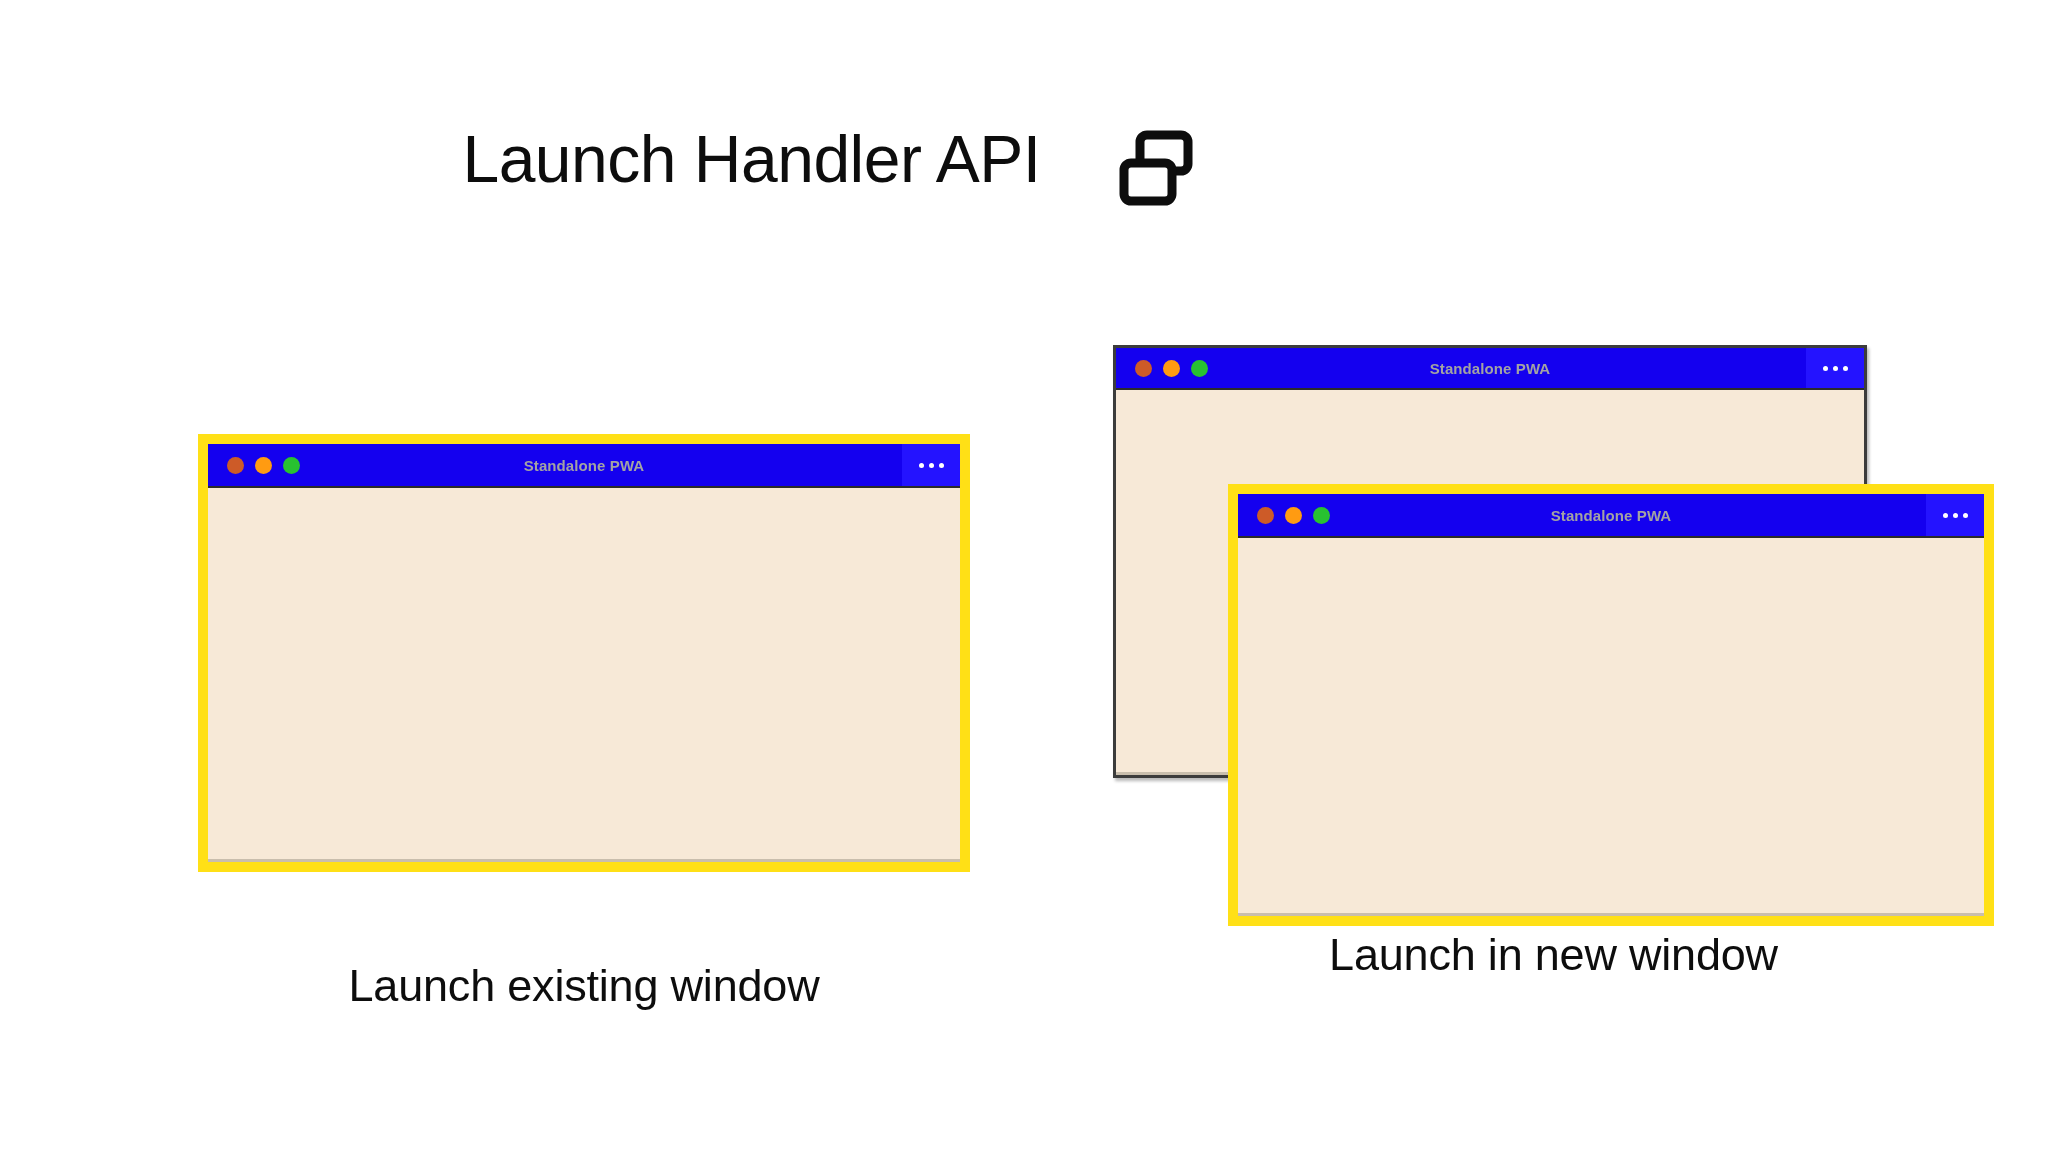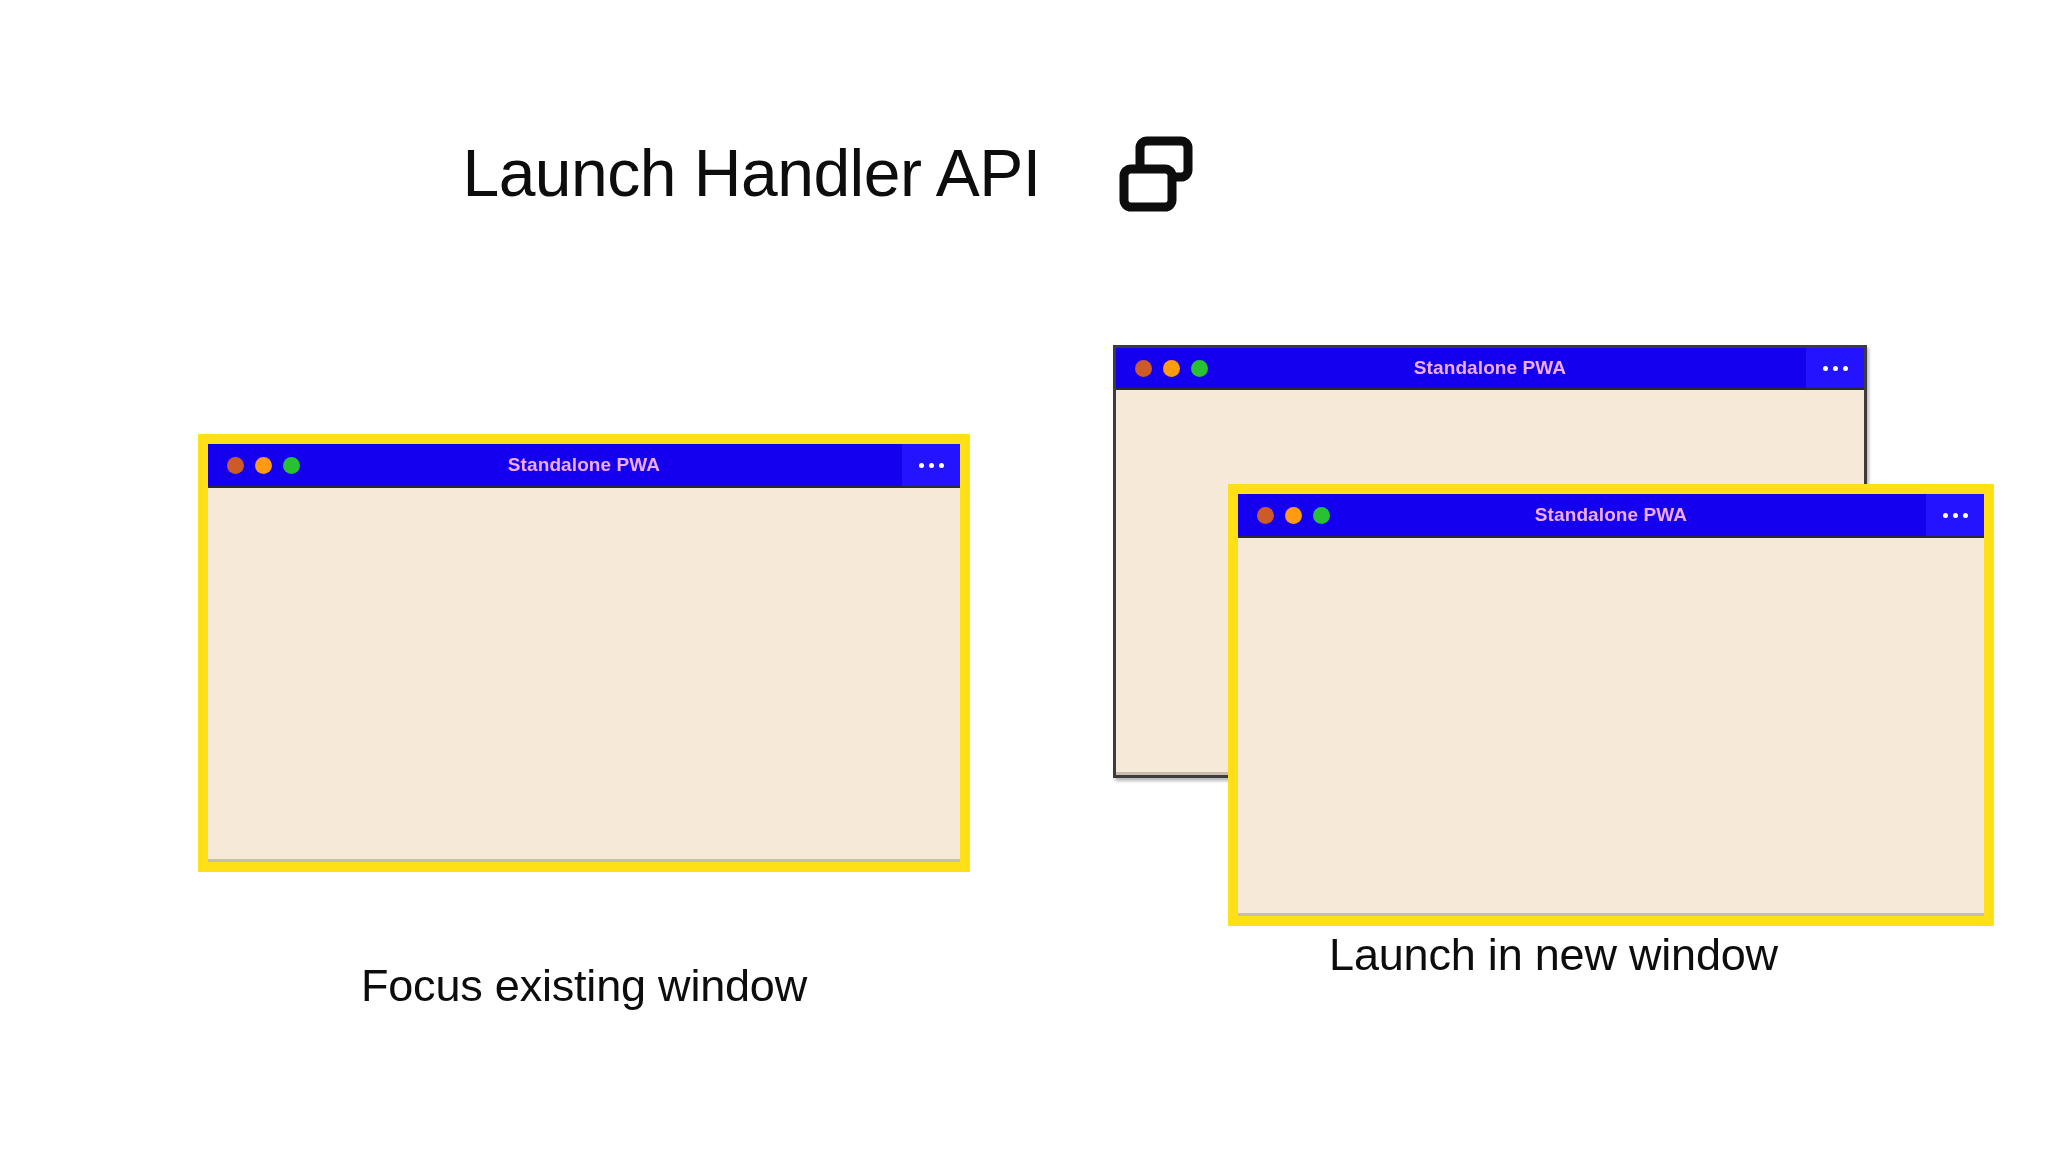--- a/index.html
+++ b/index.html
@@ -13,25 +13,25 @@
     position: relative;
     overflow: hidden;
     font-family: "Liberation Sans", sans-serif;
     -webkit-font-smoothing: antialiased;
   }
 
   
   .header {
     position: absolute;
     left: 0;
-    top: 118px;
+    top: 126px;
     width: 1659px;
     height: 110px;
     display: flex;
-    align-items: center;
+    align-items: flex-start;
     justify-content: center;
     gap: 74px;
   }
   .header-title {
     font-family: "Liberation Sans", sans-serif;
     font-size: 66px;
     font-weight: 400;
     color: #0d0d0d;
     letter-spacing: -0.5px;
     white-space: nowrap;
@@ -98,22 +98,22 @@
 
   .titlebar-title {
     position: absolute;
     left: 0;
     right: 0;
     top: 0;
     bottom: 0;
     display: flex;
     align-items: center;
     justify-content: center;
-    color: #f0abfc;
-    font-size: 19px;
+    color: #a3a3a3;
+    font-size: 15px;
     font-weight: 700;
     letter-spacing: 0.1px;
     pointer-events: none;
   }
 
   .menu-button {
     position: absolute;
     right: 0;
     top: 0;
     bottom: 0;
@@ -246,15 +246,15 @@
       <div class="menu-button">
         <span class="mdot"></span>
         <span class="mdot"></span>
         <span class="mdot"></span>
       </div>
     </div>
     <div class="window-body"></div>
   </div>
 </div>
 
-<div class="caption" id="caption-left">Focus existing window</div>
+<div class="caption" id="caption-left">Launch existing window</div>
 
 <div class="caption" id="caption-right">Launch in new window</div>
 
 </body></html>

